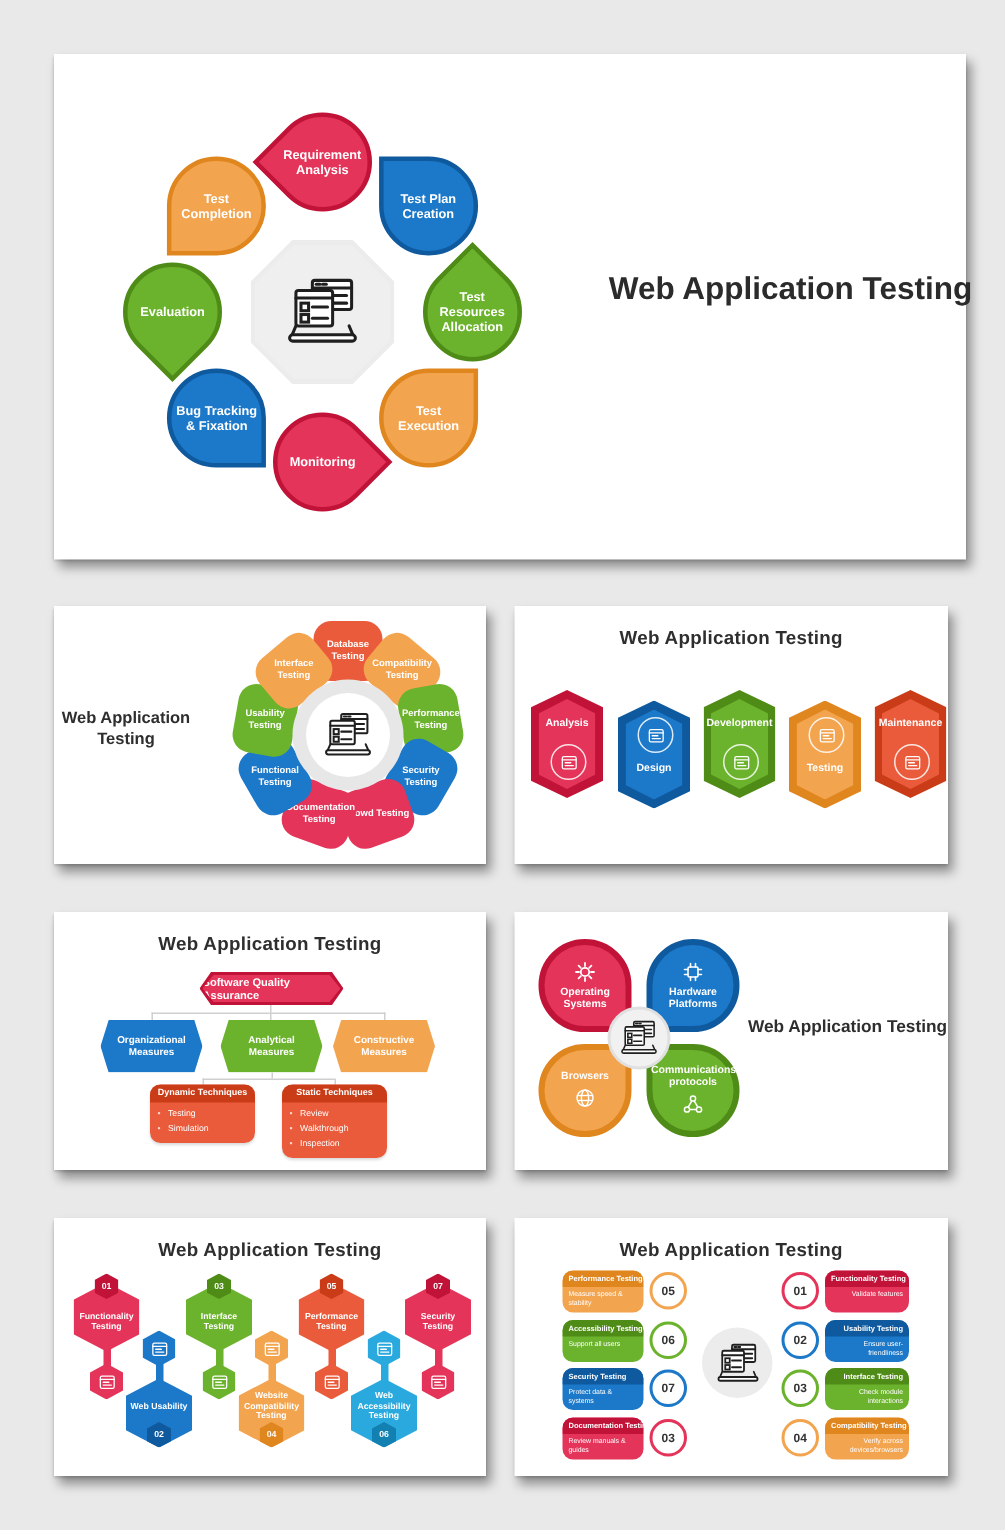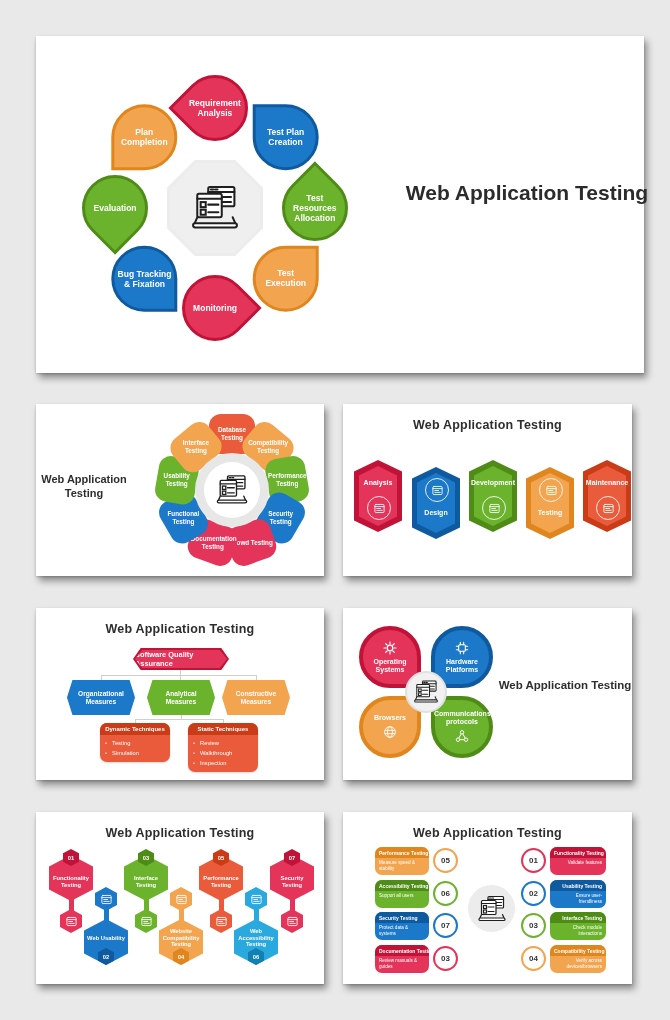--- a/index.html
+++ b/index.html
@@ -245,21 +245,21 @@
     <div class="s1-petal p4 c-crimson">
         <span class="lbl">Monitoring</span>
       </div>
     <div class="s1-petal p5 c-blue">
         <span class="lbl">Bug Tracking &amp; Fixation</span>
       </div>
     <div class="s1-petal p6 c-green">
         <span class="lbl">Evaluation</span>
       </div>
     <div class="s1-petal p7 c-orange">
-        <span class="lbl">Plan Completion</span>
+        <span class="lbl">Test Completion</span>
       </div>
   </div>
   <div class="octagon">
     <div class="inner">
       <svg class="icon-svg" width="54" height="54">
           <use href="#icon-laptop"></use>
         </svg>
     </div>
   </div>
   <div class="s1-title">Web Application Testing</div>

